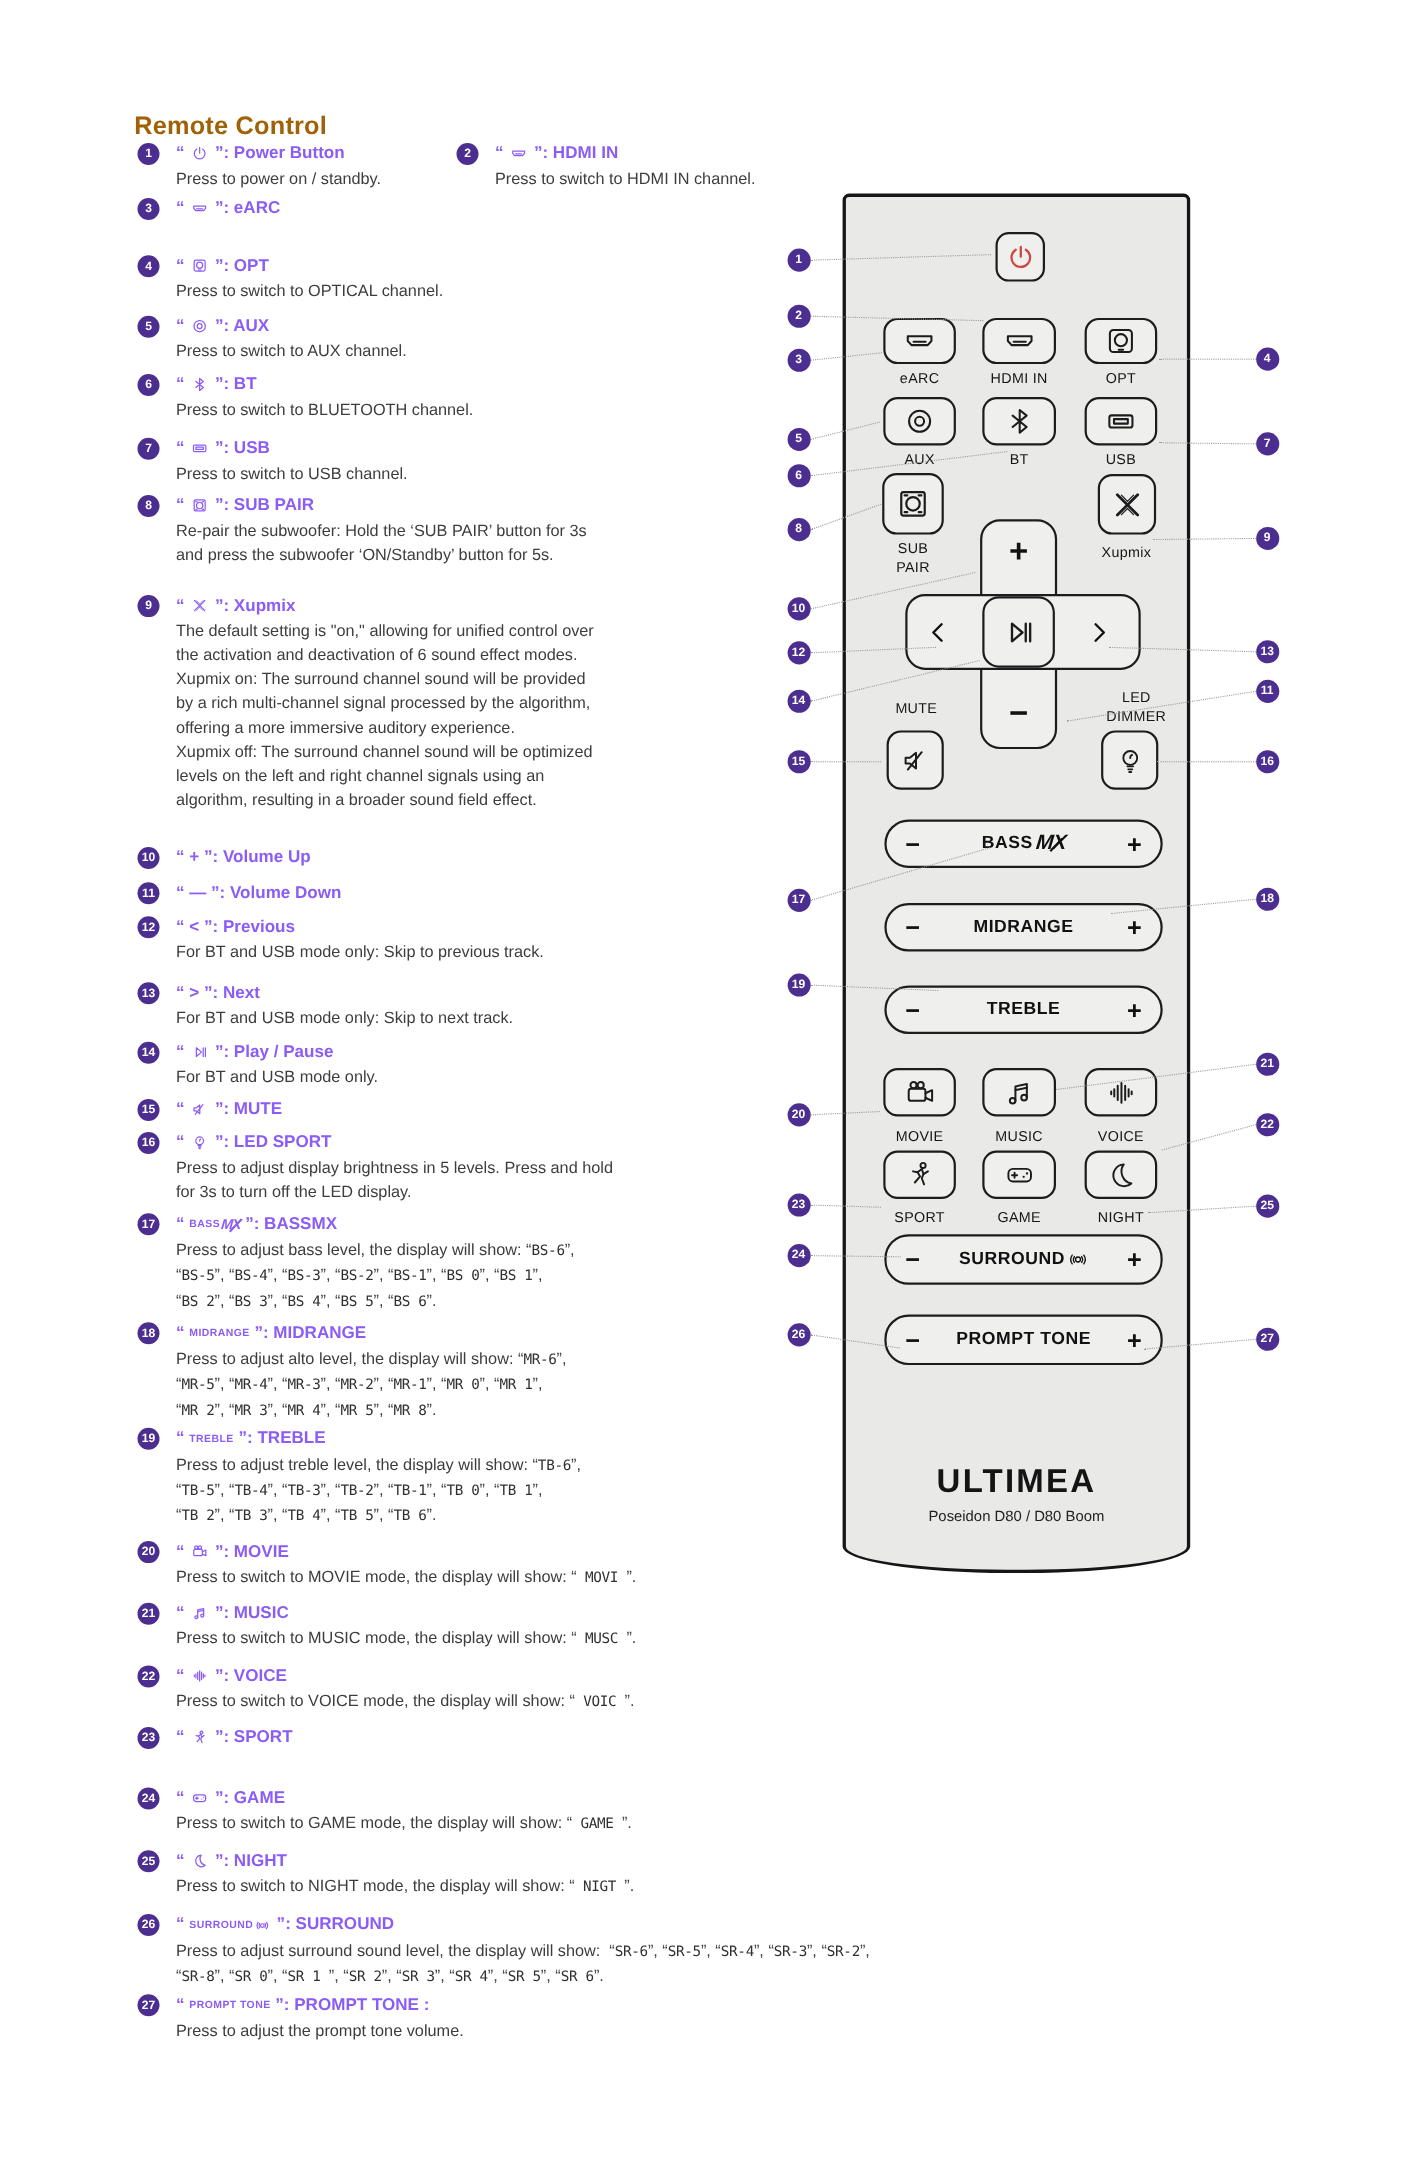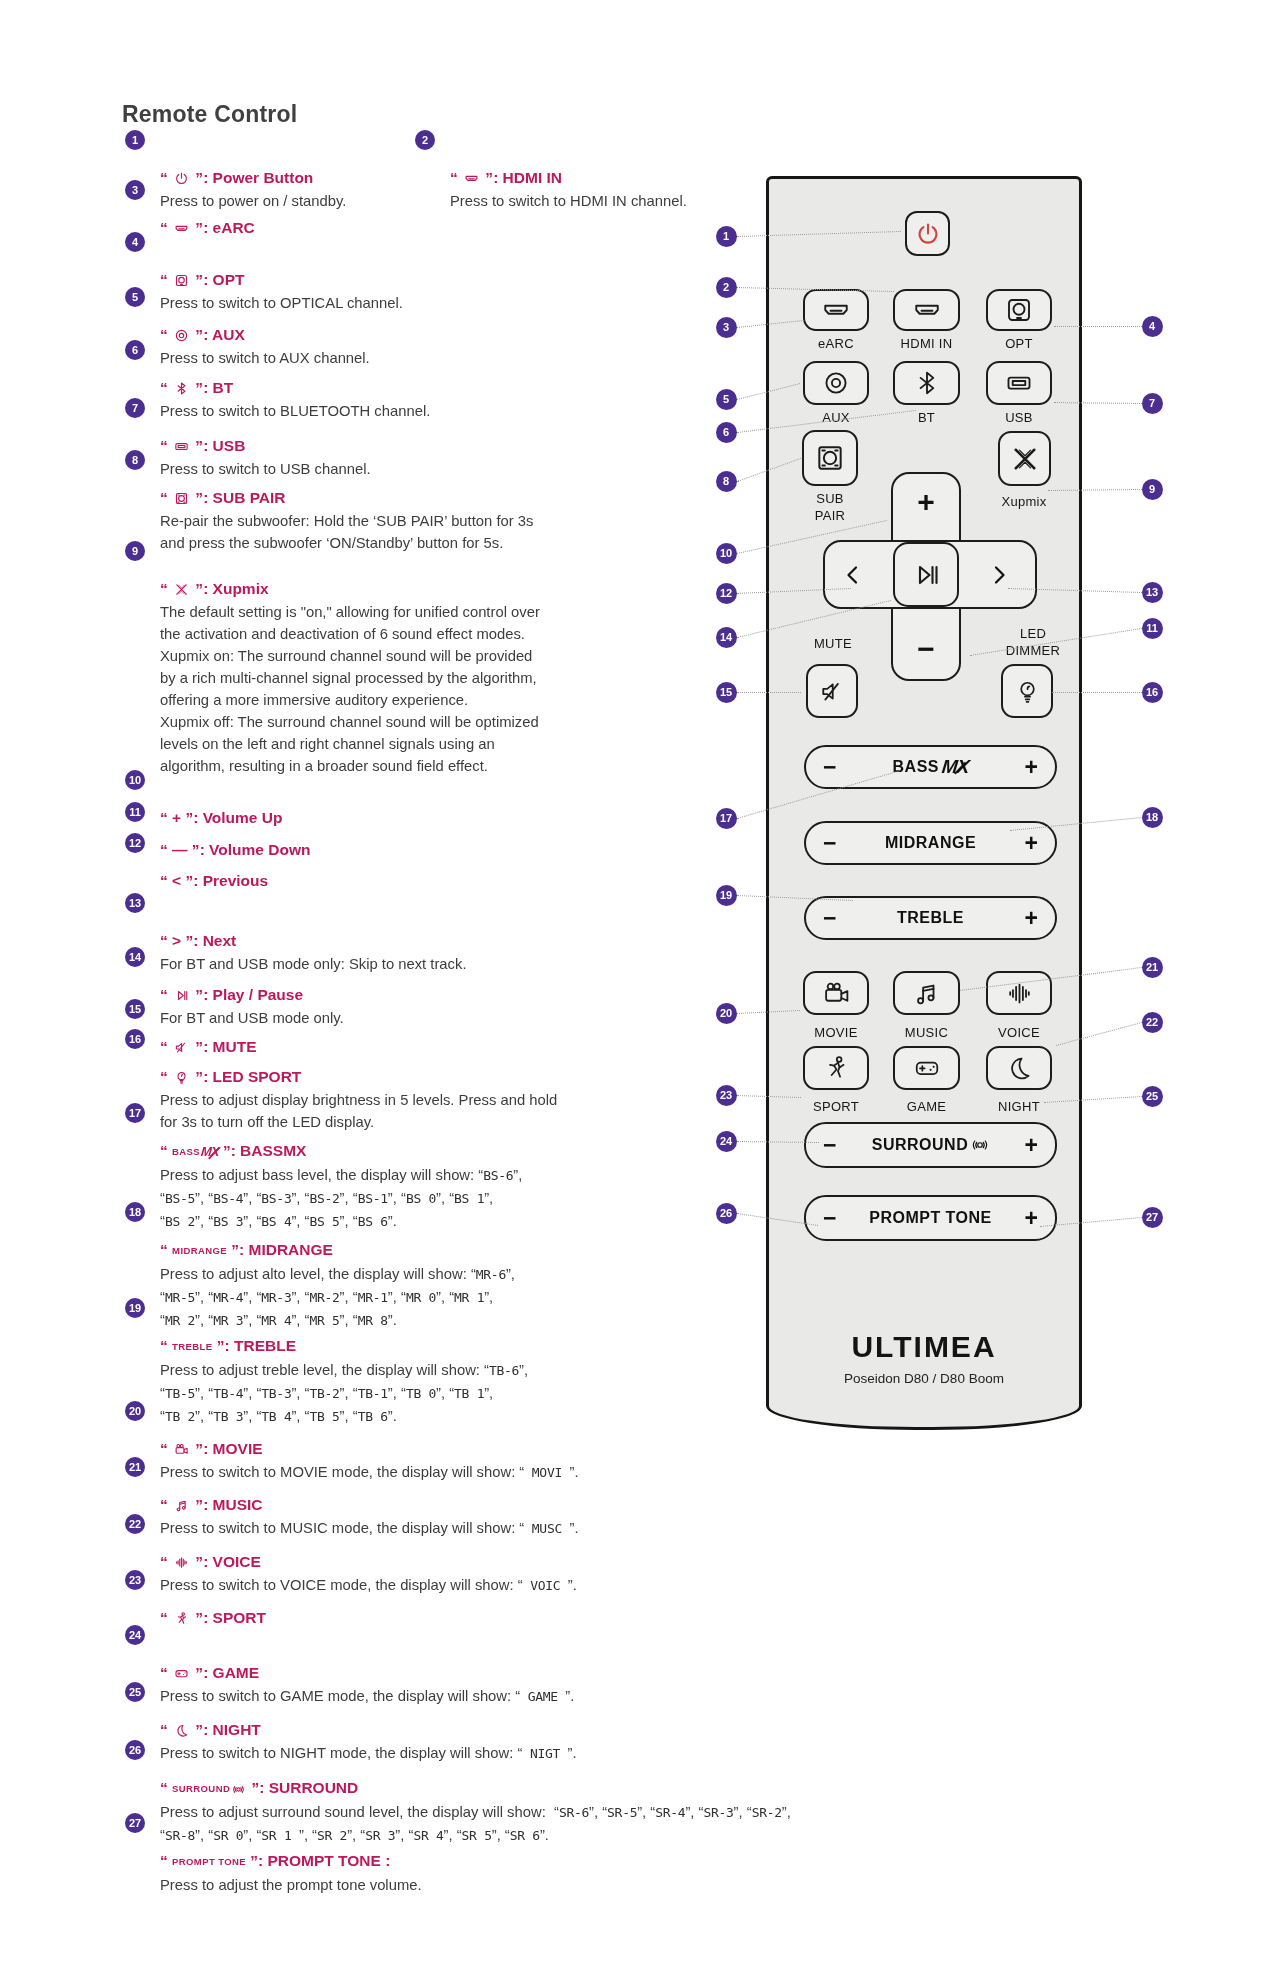--- a/index.html
+++ b/index.html
@@ -1,26 +1,26 @@
 <!DOCTYPE html>
 <html><head>
 <meta charset="utf-8">
 <style>
   :root{ --purple:#4b2e8f; --ink:#151515; --body:#3d3d3d; --line:#9c9c9c; --outline:#1c1c1c; }
   html,body{margin:0;padding:0;}
   body{width:1285px;height:1965px;position:relative;background:#ffffff;overflow:hidden;
        font-family:"Liberation Sans",sans-serif;color:var(--ink);}
-  .page-title{position:absolute;left:122px;top:86px;font-size:23px;font-weight:800;color:#404040;letter-spacing:.2px;text-align:right;}
+  .page-title{position:absolute;left:122px;top:86px;font-size:23px;font-weight:800;color:#a16207;letter-spacing:.2px;text-align:right;}
   
   .item{position:absolute;width:640px;}
   .bullet{position:absolute;left:0;top:0;width:20px;height:20px;border-radius:50%;
           background:var(--purple);color:#fff;font-size:11px;font-weight:700;
           display:flex;align-items:center;justify-content:center;}
   .content{margin-left:35px;}
-  .head{font-size:15.5px;font-weight:700;color:#be185d;line-height:20px;white-space:nowrap;margin-top:38px;}
+  .head{font-size:15.5px;font-weight:700;color:#8b5cf6;line-height:20px;white-space:nowrap;}
   .head .qm{font-weight:800;}
   .head .qword{font-size:9.5px;font-weight:800;letter-spacing:.4px;vertical-align:1.5px;}
   .head .qchar{font-weight:600;}
   .head svg{vertical-align:-3px;margin:0 2px;}
   .desc{font-size:14.8px;font-weight:400;color:var(--body);line-height:22px;margin-top:2px;}
   .desc .dline{white-space:nowrap;}
   .seg{font-family:"DejaVu Sans Mono",monospace;font-size:13px;color:#303030;letter-spacing:-0.3px;}
   
   .remote{position:absolute;left:766px;top:176px;width:316px;height:1254px;box-sizing:border-box;
           background:#e9e9e7;border:3px solid #161616;border-radius:6px 6px 150px 150px / 6px 6px 24px 24px;
@@ -176,20 +176,23 @@
     <div class="item" style="top: 802px; left: 125px;">
       <span class="bullet">11</span>
       <div class="content">
         <div class="head"><span class="qm">“ </span><span class="qchar">—</span><span class="qm"> ”</span><span>: </span><span>Volume Down</span></div>
       </div>
     </div>
     <div class="item" style="top: 833px; left: 125px;">
       <span class="bullet">12</span>
       <div class="content">
         <div class="head"><span class="qm">“ </span><span class="qchar">&lt;</span><span class="qm"> ”</span><span>: </span><span>Previous</span></div>
+        <div class="desc">
+          <div class="dline">For BT and USB mode only: Skip to previous track.</div>
+        </div>
       </div>
     </div>
     <div class="item" style="top: 893px; left: 125px;">
       <span class="bullet">13</span>
       <div class="content">
         <div class="head"><span class="qm">“ </span><span class="qchar">&gt;</span><span class="qm"> ”</span><span>: </span><span>Next</span></div>
         <div class="desc">
           <div class="dline">For BT and USB mode only: Skip to next track.</div>
         </div>
       </div>

